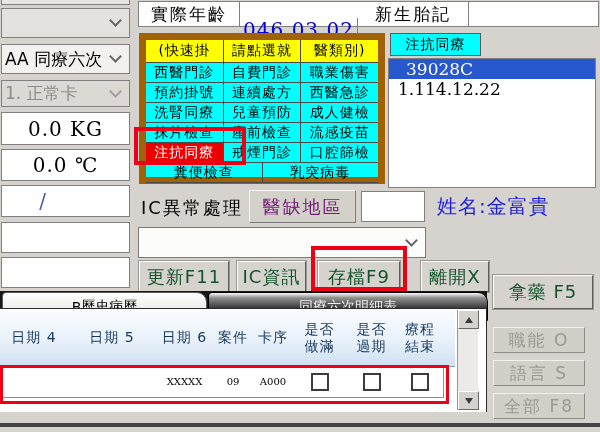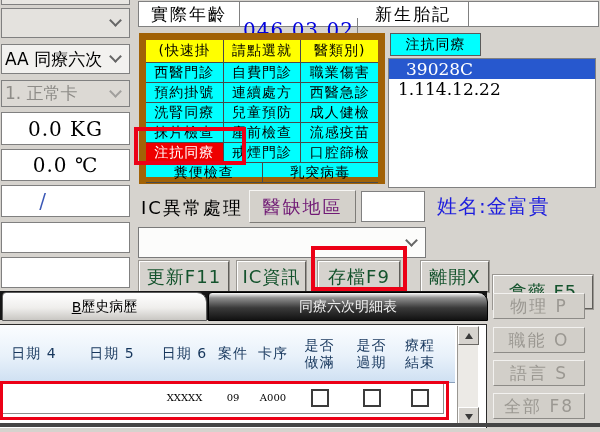--- a/index.html
+++ b/index.html
@@ -85,21 +85,21 @@
   .tabstrip{left:0;top:291px;width:487px;height:29px;background:#161616;}
   .tab{position:absolute;top:1px;height:27px;display:flex;align-items:center;justify-content:center;
     font-size:14px;border-radius:4px 10px 0 0;}
   .tab1{left:2px;width:203px;background:linear-gradient(180deg,#ffffff 0%,#efeeec 55%,#c9c7c3 100%);
     border:1px solid #5a5a5a;color:#000;}
   .tab1 .ak{text-decoration:underline;}
   .tab2{left:208px;width:278px;background:linear-gradient(180deg,#fbfbfb 0%,#8f8f8f 18%,#3a3a3a 55%,#121212 100%);
     border:1px solid #000;color:#efefef;}
 
   
-  .tablepanel{left:0;top:324px;width:487px;height:104px;background:#fff;
+  .tablepanel{left:0;top:308px;width:487px;height:104px;background:#fff;
     border-top:1px solid #2a2a2a;border-right:1px solid #2a2a2a;}
   .thead{position:absolute;top:0;height:57px;
     background:linear-gradient(180deg,#fbfdff 0%,#e8f1fa 55%,#cfe0f2 100%);
     border-right:1px solid #9db3cc;border-bottom:1px solid #8aa0bb;
     display:flex;flex-direction:column;align-items:center;justify-content:center;
     font-size:14px;color:#16365c;letter-spacing:1px;line-height:17px;white-space:nowrap;}
   .tcell{position:absolute;top:57px;height:31px;background:#fff;
     border-right:1px solid #8d8d8d;border-bottom:1px solid #8d8d8d;
     display:flex;align-items:center;justify-content:center;font-size:10px;}
   .checkbox{width:14px;height:14px;background:#fff;border:2px solid #3c3c3c;display:inline-block;}
@@ -267,20 +267,19 @@
     <div class="vscroll">
       <div class="sbtn" style="top:0;">
           <span class="tri-up"></span>
         </div>
       <div class="sbtn" style="bottom:0;">
           <span class="tri-down"></span>
         </div>
     </div>
   </div>
 
-  <div class="abs sidebtn" style="top:293px;">物理 P</div>
   <div class="abs sidebtn" style="top:327px;">職能 O</div>
   <div class="abs sidebtn" style="top:360px;">語言 S</div>
   <div class="abs sidebtn" style="top:393px;">全部 F8</div>
 
   <div class="abs bottomline"></div>
 
 </div>
 
 </body></html>

